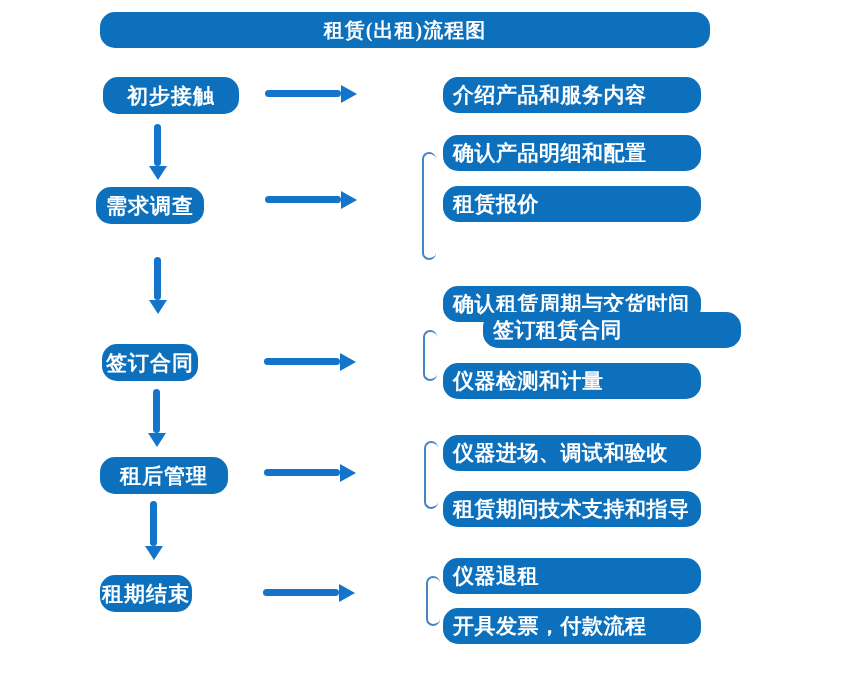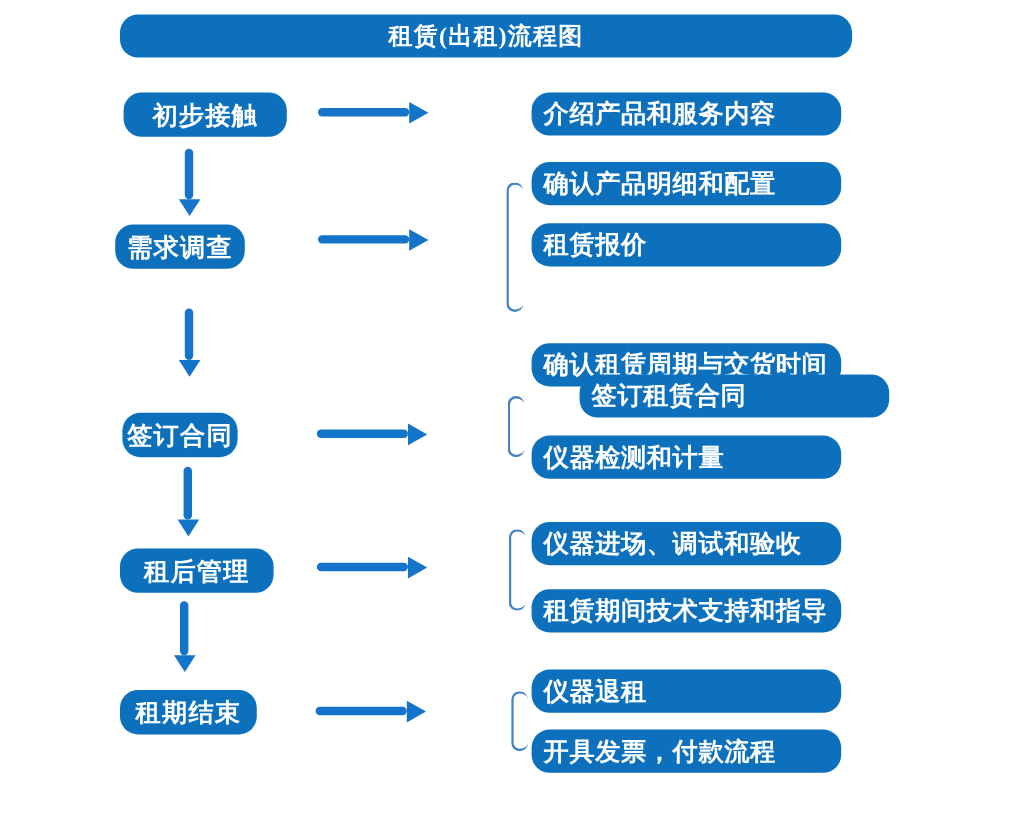--- a/index.html
+++ b/index.html
@@ -108,21 +108,21 @@
 <body>
 
 <div class="canvas">
 
   <div class="title-bar">租赁(出租)流程图</div>
 
   <div class="stage" style="left:103px; top:77px;  width:136px;">初步接触</div>
   <div class="stage" style="left:96px; top:187px; width:108px;">需求调查</div>
   <div class="stage" style="left:102px; top:344px; width:96px;">签订合同</div>
   <div class="stage" style="left:100px; top:457px; width:128px;">租后管理</div>
-  <div class="stage" style="left:100px; top:575px; width:114px;">租期结束</div>
+  <div class="stage" style="left:100px; top:575px; width:92px;">租期结束</div>
 
   <div class="varrow" style="left:154px; top:124px; height:42px;"></div>
   <div class="varrow" style="left:154px; top:257px; height:43px;"></div>
   <div class="varrow" style="left:153px; top:389px; height:44px;"></div>
   <div class="varrow" style="left:150px; top:501px; height:45px;"></div>
 
   <div class="harrow" style="left:265px; top:90px;"></div>
   <div class="harrow" style="left:265px; top:196px;"></div>
   <div class="harrow" style="left:264px; top:358px;"></div>
   <div class="harrow" style="left:264px; top:469px;"></div>

